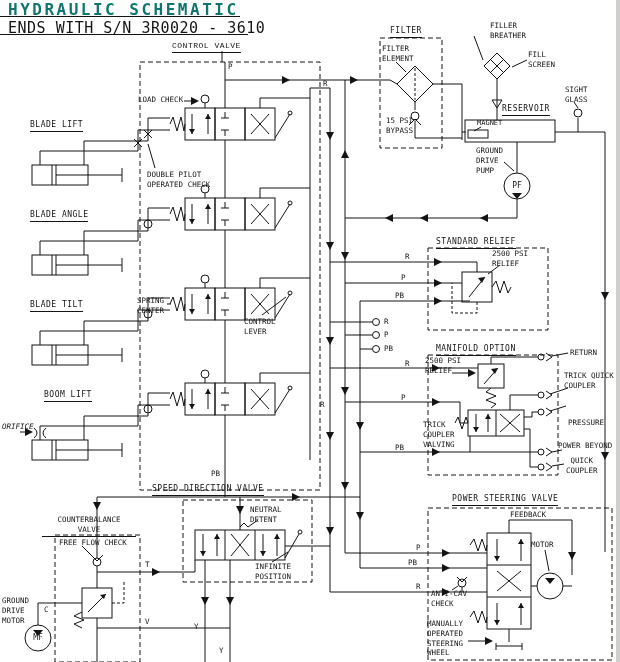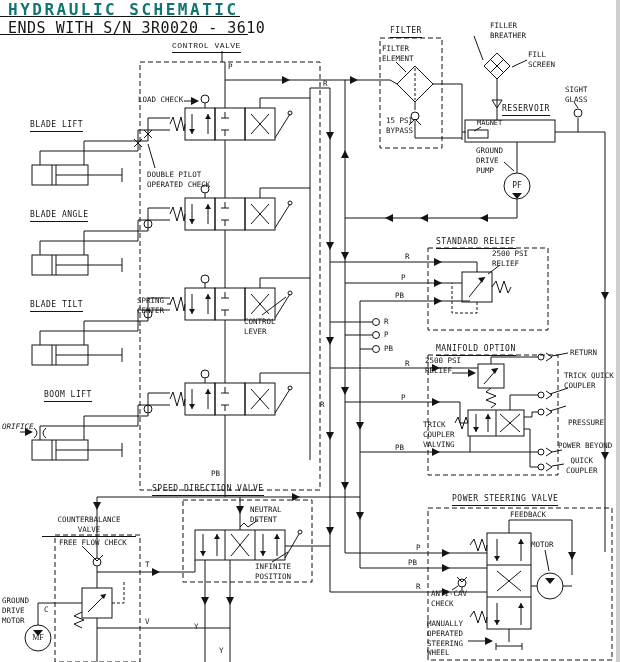--- a/index.html
+++ b/index.html
@@ -406,21 +406,21 @@
 <div class="lb c u" style="left:42px;top:515px;width:94px;">COUNTERBALANCE
 VALVE</div>
 <div class="lb" style="left:59px;top:538px;">FREE FLOW CHECK</div>
 <div class="lb" style="left:145px;top:560px;">T</div>
 <div class="lb" style="left:44px;top:605px;">C</div>
 <div class="lb" style="left:145px;top:617px;">V</div>
 
 <div class="lb" style="left:2px;top:596px;">GROUND
 DRIVE
 MOTOR</div>
-<div class="sym" style="left:29px;top:633px;width:18px;font-family:Liberation Serif, serif;">MF</div>
+<div class="sym" style="left:29px;top:633px;width:18px;">MF</div>
 
 <div class="lb s8 u" style="left:452px;top:494px;">POWER STEERING VALVE</div>
 <div class="lb" style="left:510px;top:510px;">FEEDBACK</div>
 <div class="lb" style="left:531px;top:540px;">MOTOR</div>
 <div class="lb" style="left:431px;top:589px;">ANTI-CAV
 CHECK</div>
 <div class="lb" style="left:427px;top:619px;">MANUALLY
 OPERATED
 STEERING
 WHEEL</div>

